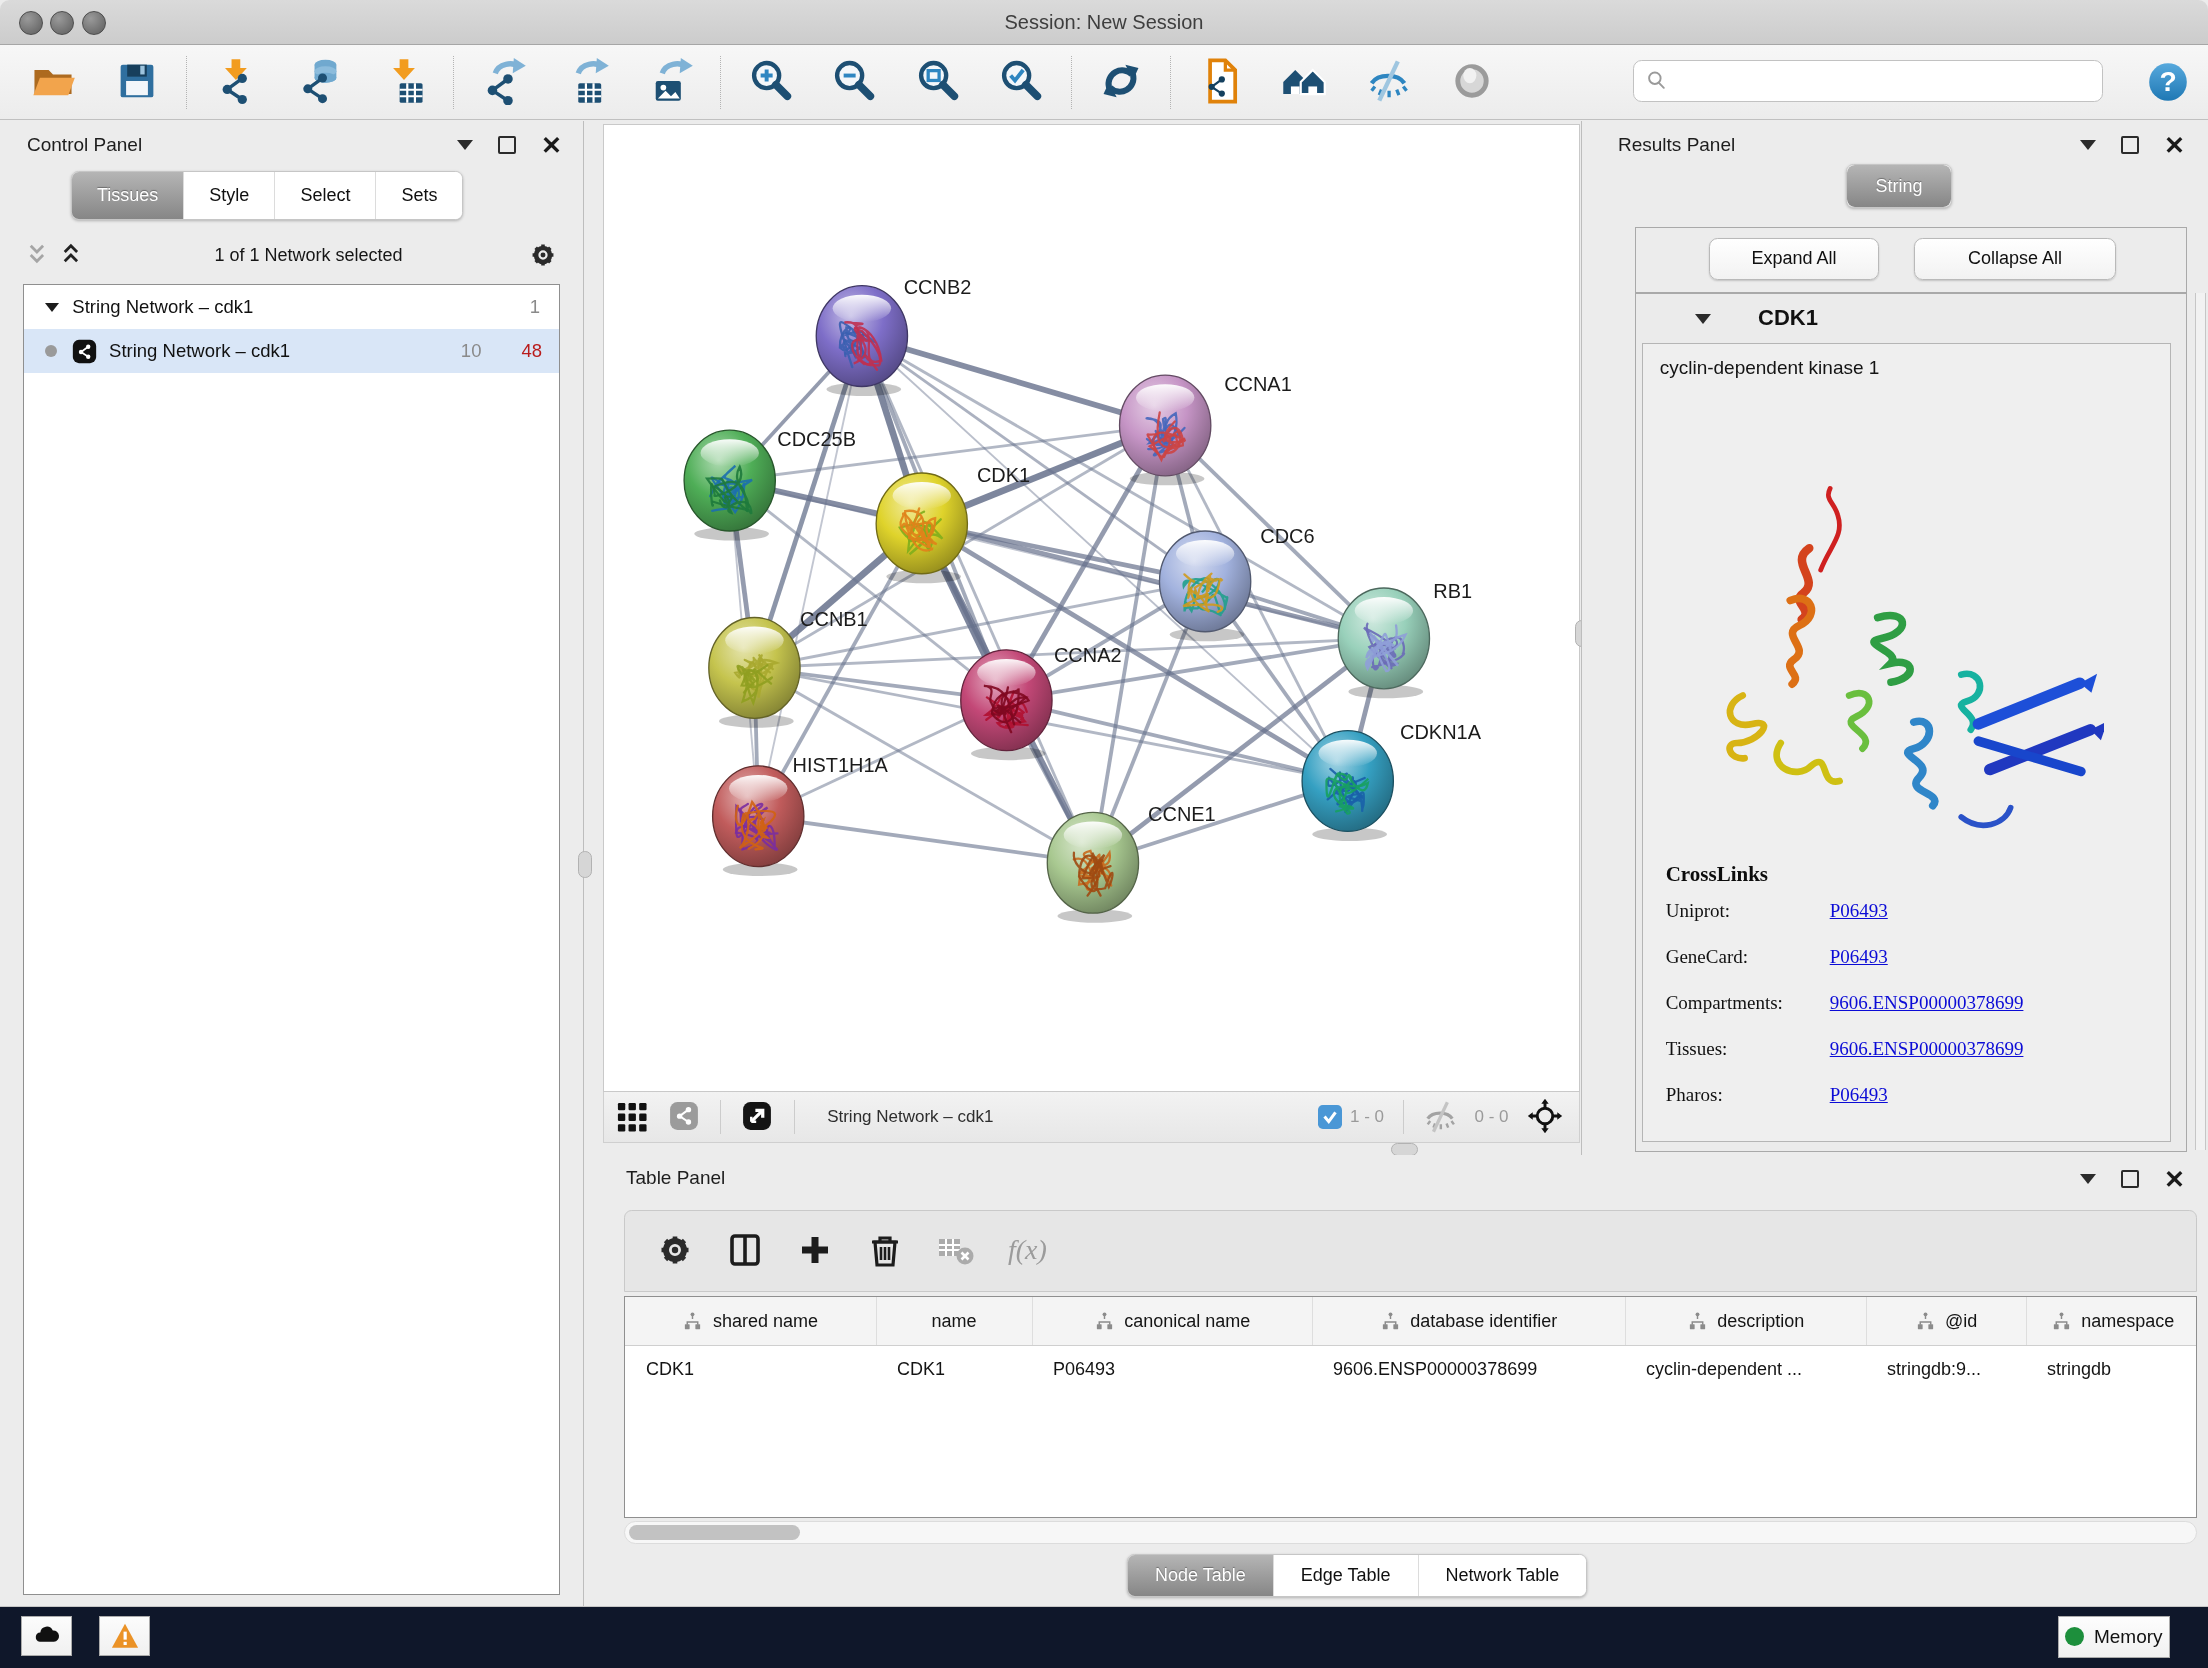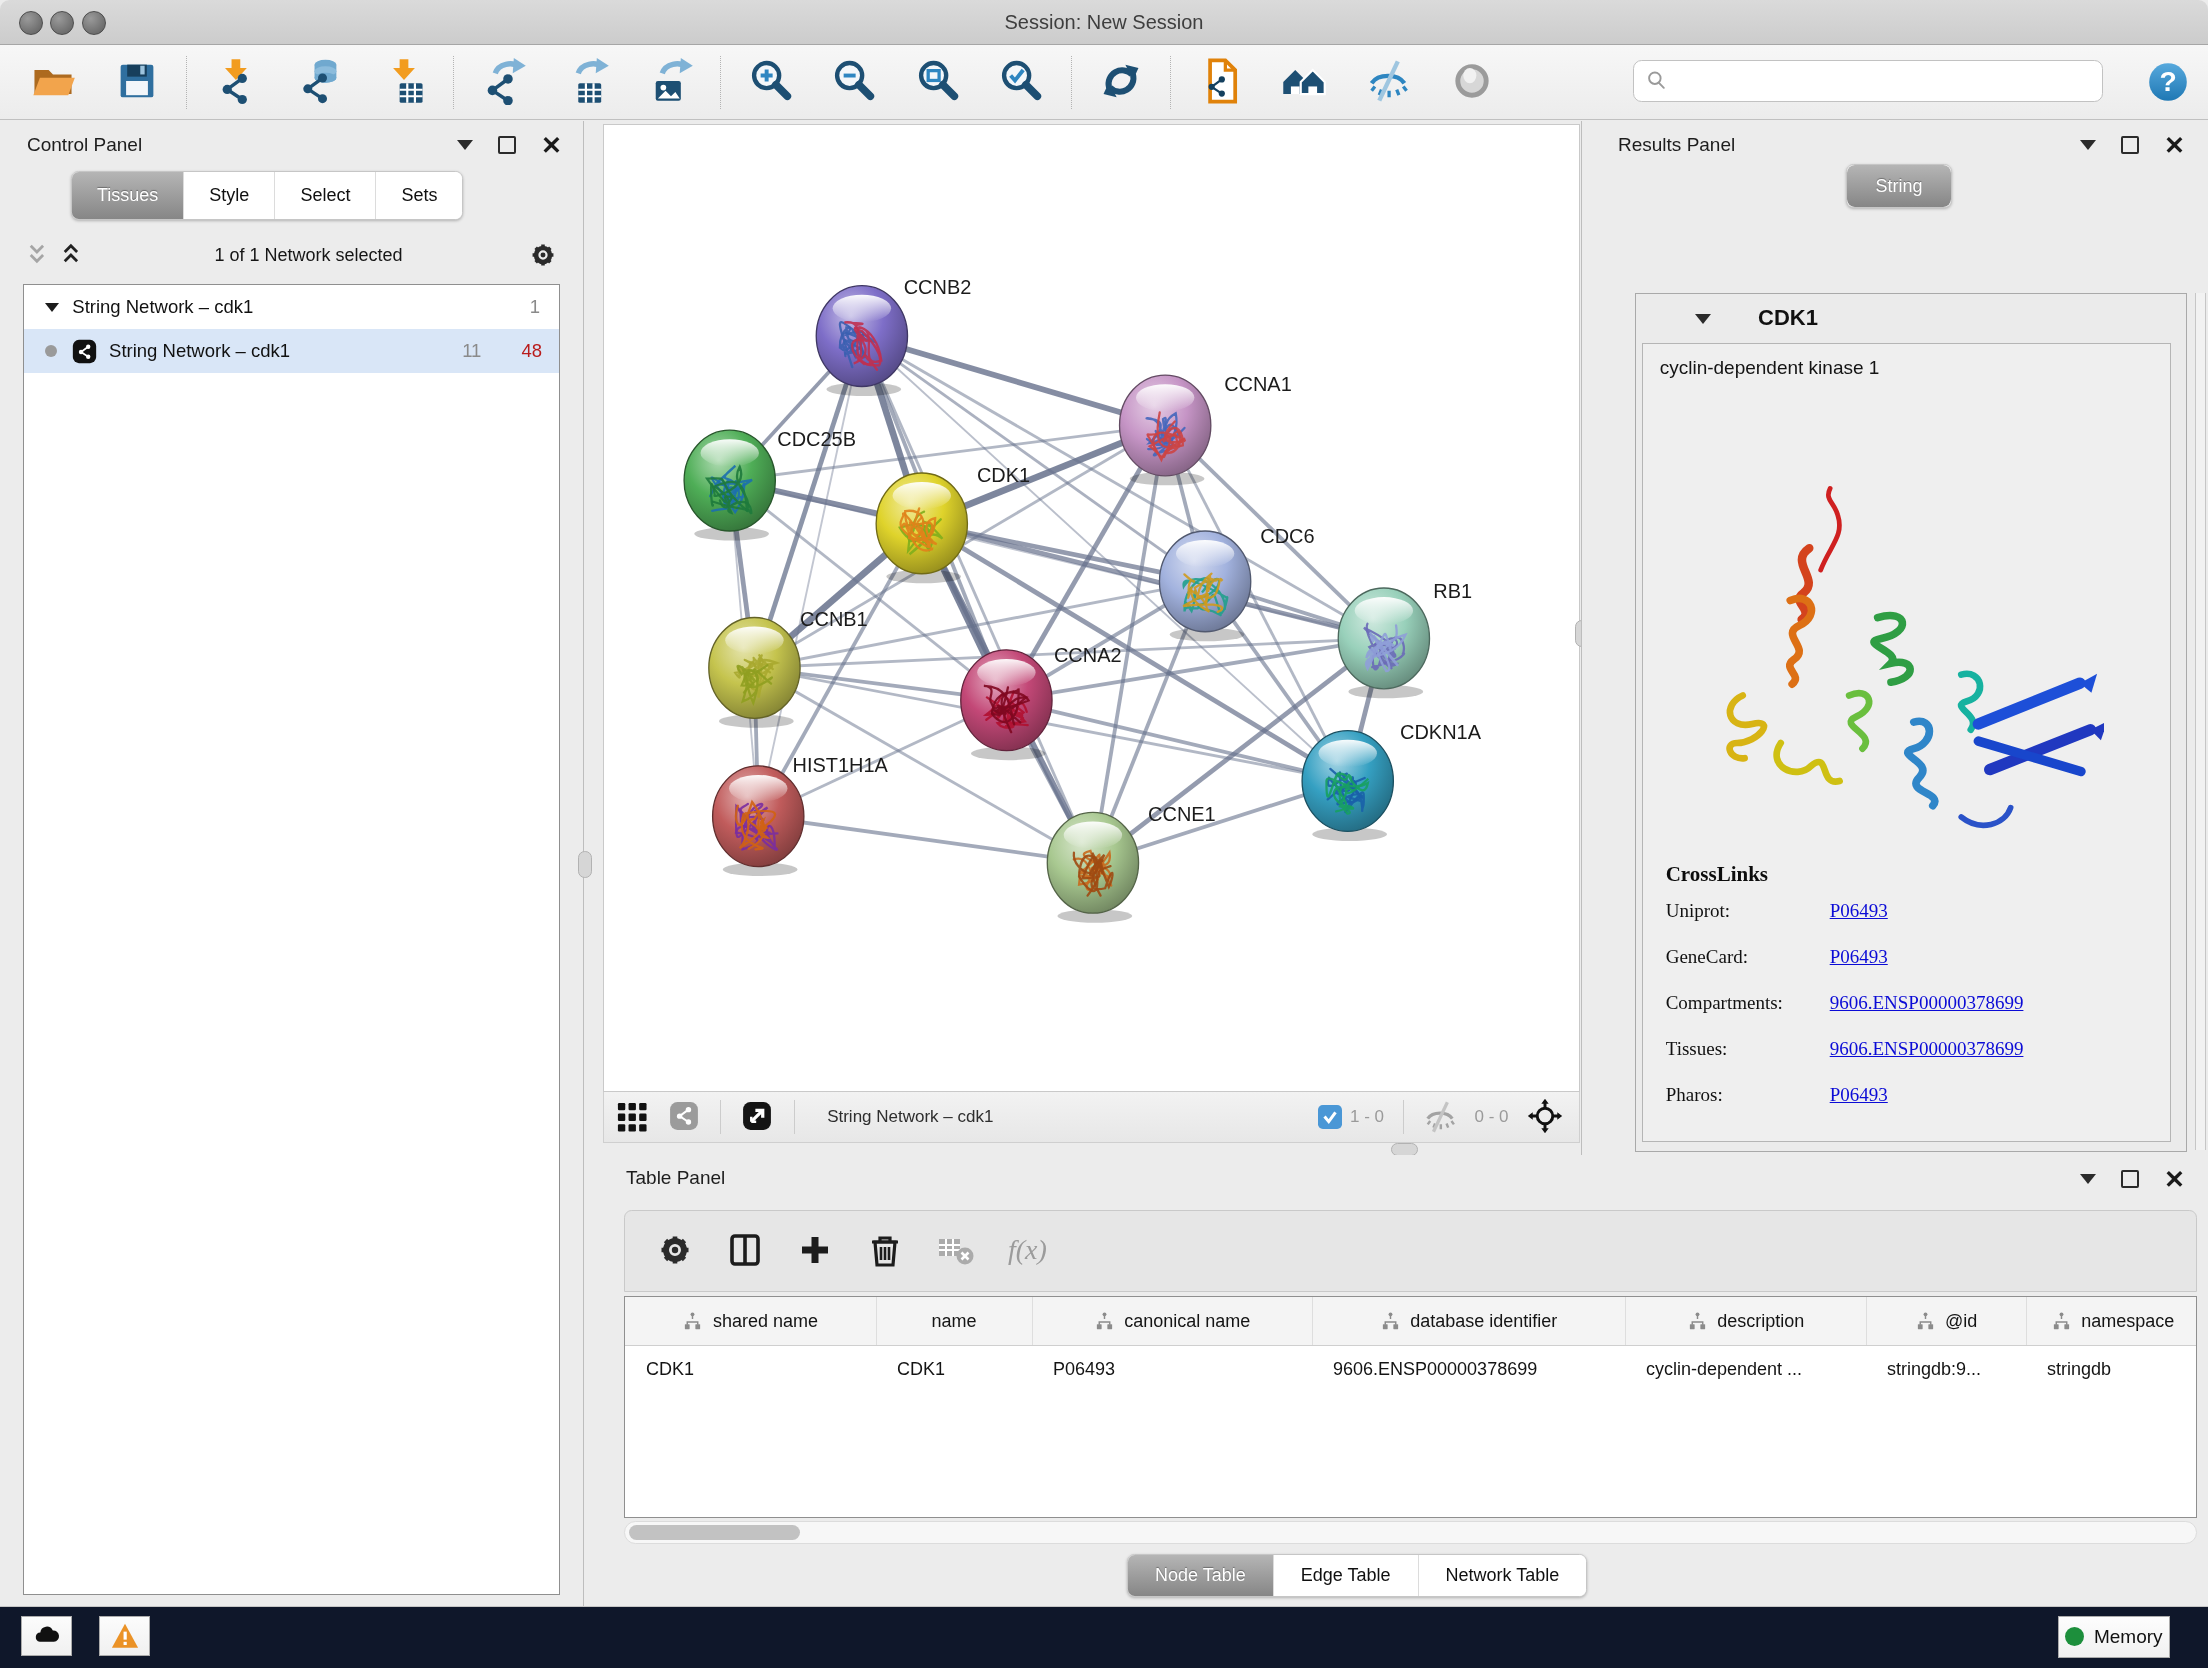--- a/index.html
+++ b/index.html
@@ -375,21 +375,21 @@
         <span class="rowicon" id="row-share-icon"><svg viewBox="0 0 44 44" width="27" height="27">
               <rect x="3" y="3" width="38" height="38" rx="10" fill="#111"></rect>
               <g transform="translate(7,1) scale(0.78)">
                 <path d="M12 28 27 17M12 28l15 10" fill="none" stroke="#fff" stroke-width="3.4"></path>
                 <circle cx="12" cy="28" r="4.6" fill="#fff"></circle>
                 <circle cx="27" cy="17" r="4.6" fill="#fff"></circle>
                 <circle cx="27" cy="38" r="4.6" fill="#fff"></circle>
               </g>
             </svg></span>
         <span>String Network – cdk1</span>
-        <span class="count">11</span>
+        <span class="count">10</span>
         <span class="c48">48</span>
       </div>
     </div>
   </div>
 
   <div class="network-area">
     <div class="net-canvas" id="net-canvas">
         <svg width="975" height="966" viewBox="0 0 1025 1016" xmlns="http://www.w3.org/2000/svg">
           <defs>
             <radialGradient id="g-CCNB2" cx="38%" cy="30%" r="80%">
@@ -730,20 +730,24 @@
 
   <div class="results-panel">
     <div class="rp-title panel-title">Results Panel</div>
     <div class="ph-icons rp-icons">
       <span class="ph-arrow"></span>
       <span class="ph-float"></span>
       <span class="ph-close">✕</span>
     </div>
     <div class="tabset rp-tab">
       <span class="seg selected">String</span>
+    </div>
+    <div class="rp-box1">
+      <button class="rp-btn" style="left:73px;width:170px">Expand All</button>
+      <button class="rp-btn" style="left:278px;width:202px">Collapse All</button>
     </div>
     <div class="rp-box2">
       <div class="rp-sechead">
         <span class="ph-arrow"></span>
         <span class="rp-secname">CDK1</span>
       </div>
       <div class="rp-descbox">
         <div class="rp-subtitle">cyclin-dependent kinase 1</div>
         <div class="rp-protein" id="protein-img"><svg viewBox="0 0 450 400" width="428" height="380" xmlns="http://www.w3.org/2000/svg">
 <g fill="none" stroke-linecap="round">

